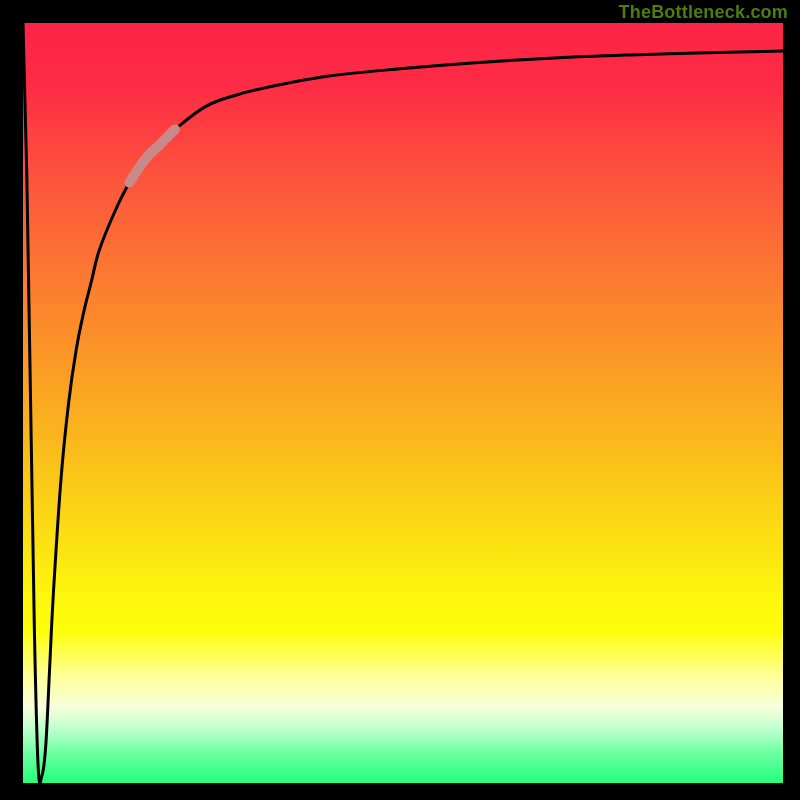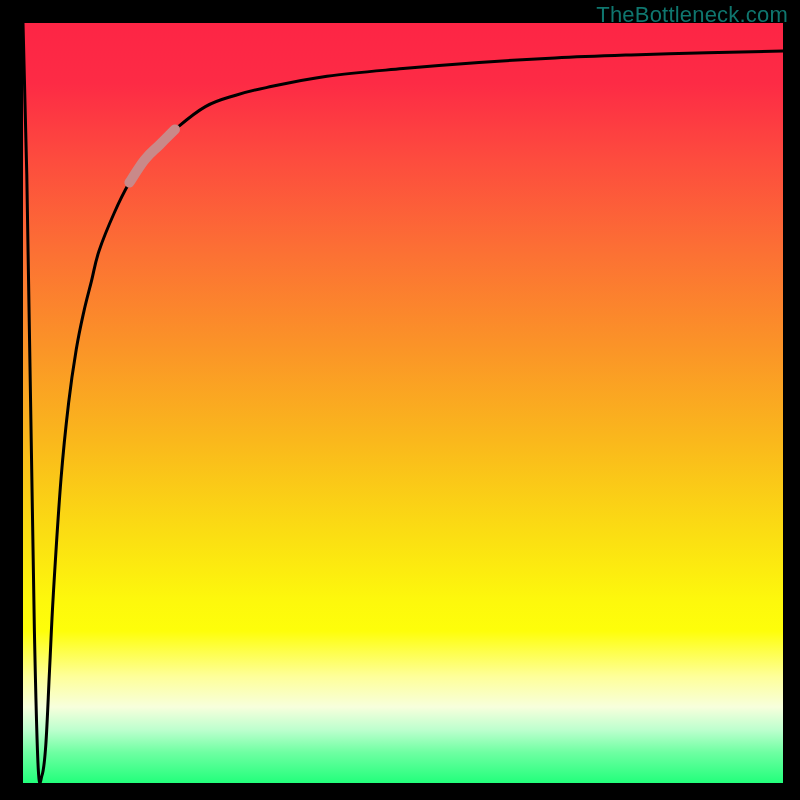--- a/index.html
+++ b/index.html
@@ -45,23 +45,23 @@
     left: 0;
     top: 0;
     width: 760px;
     height: 760px;
     overflow: visible;
   }
   .attribution {
     position: absolute;
     top: 2px;
     right: 12px;
-    color: #0f766e;
-    font-size: 22px;
-    font-weight: 400;
+    color: #4d7c0f;
+    font-size: 18px;
+    font-weight: 700;
     letter-spacing: 0.2px;
     user-select: none;
   }
 </style>
 </head>
 <body>
 
 <div class="frame">
   <div class="attribution">TheBottleneck.com</div>
   <div class="plot-area">

